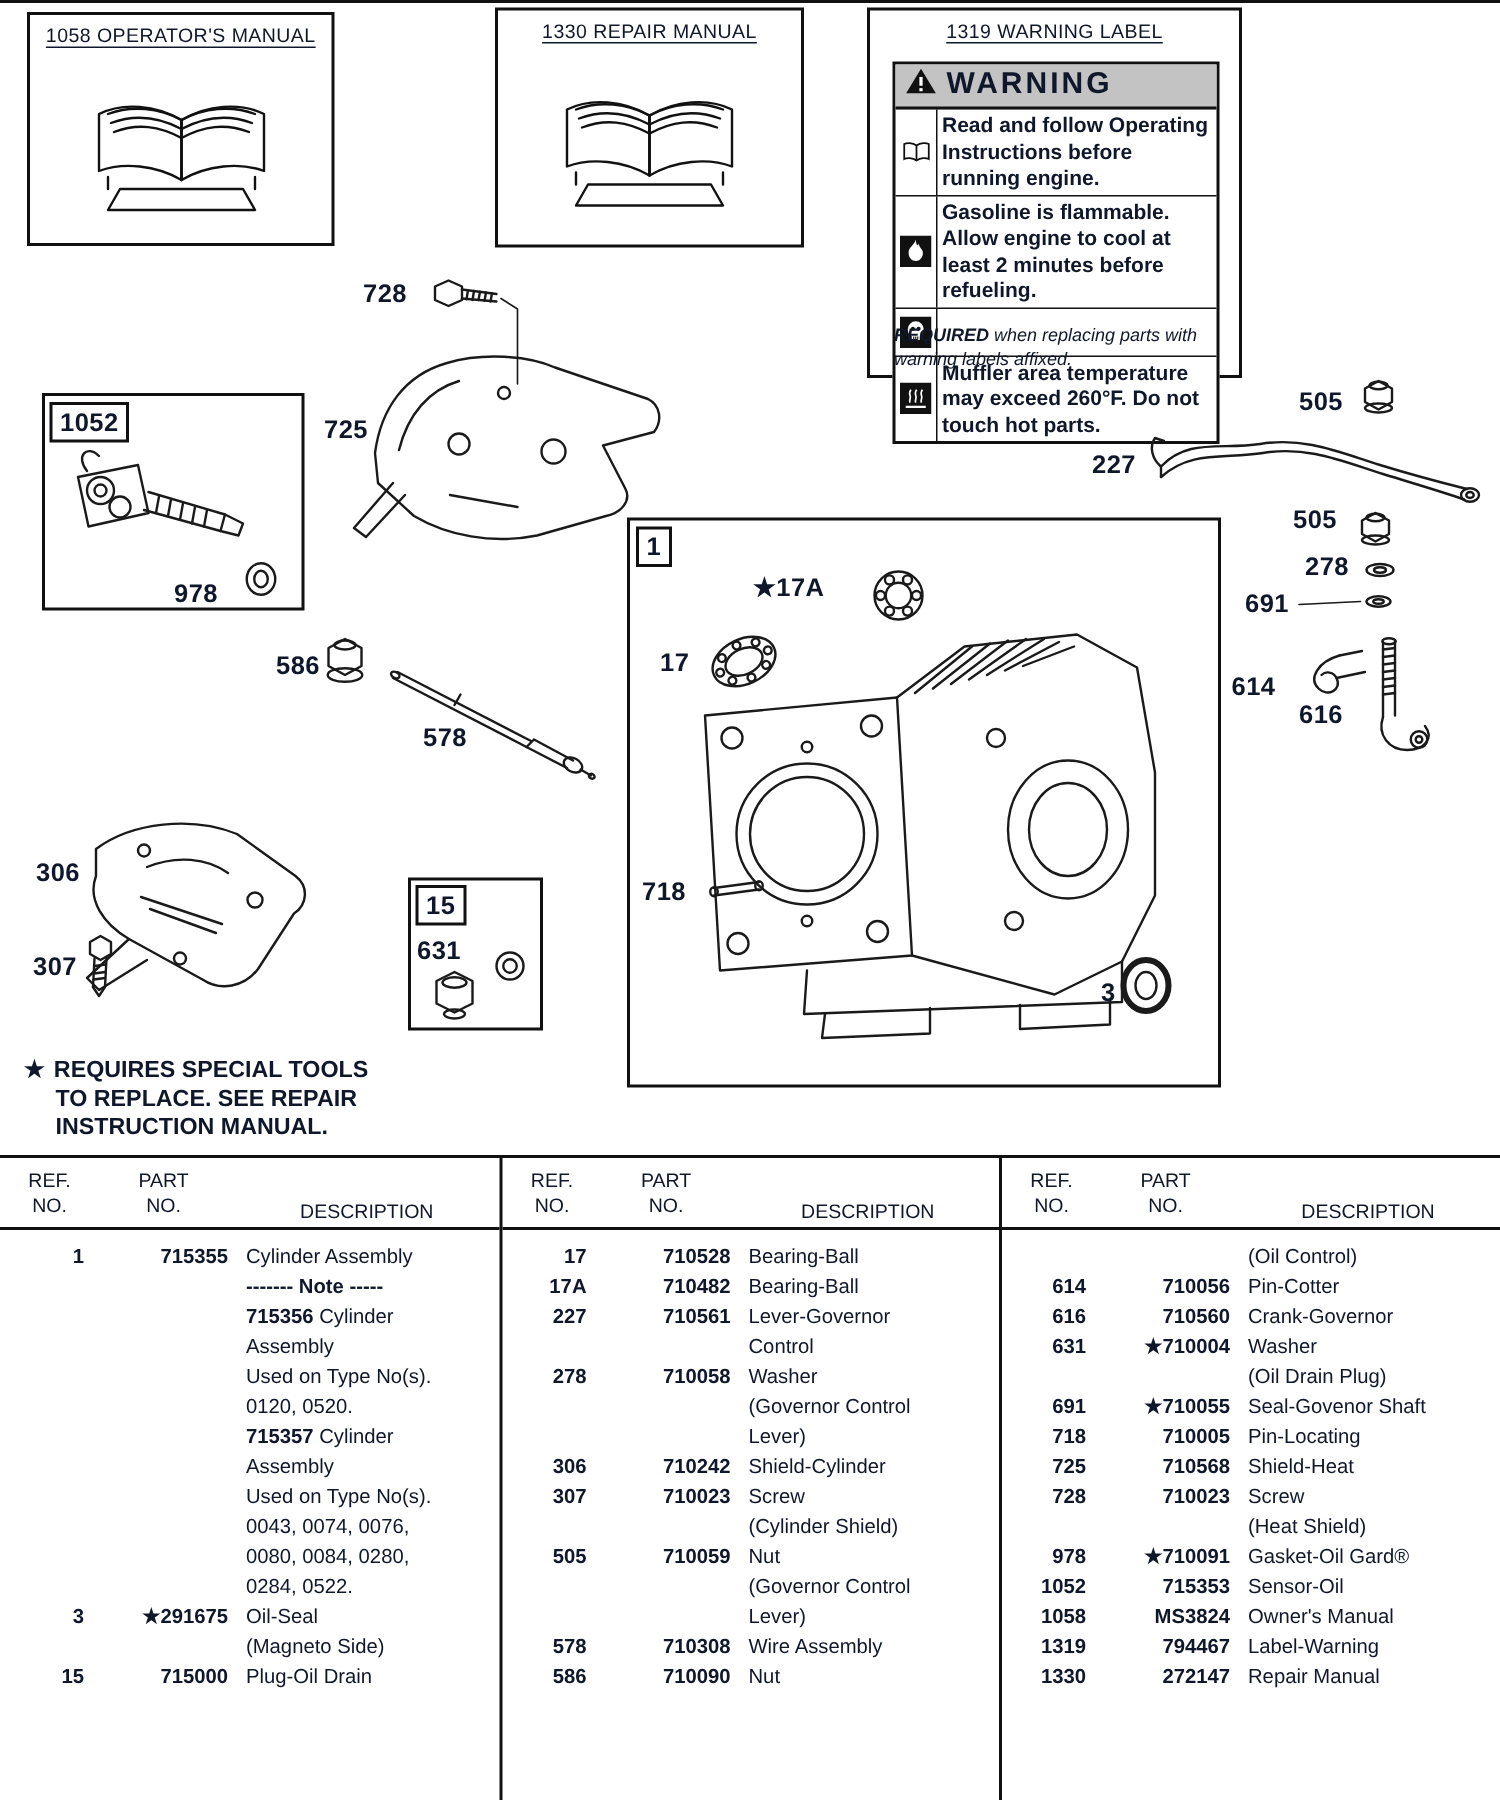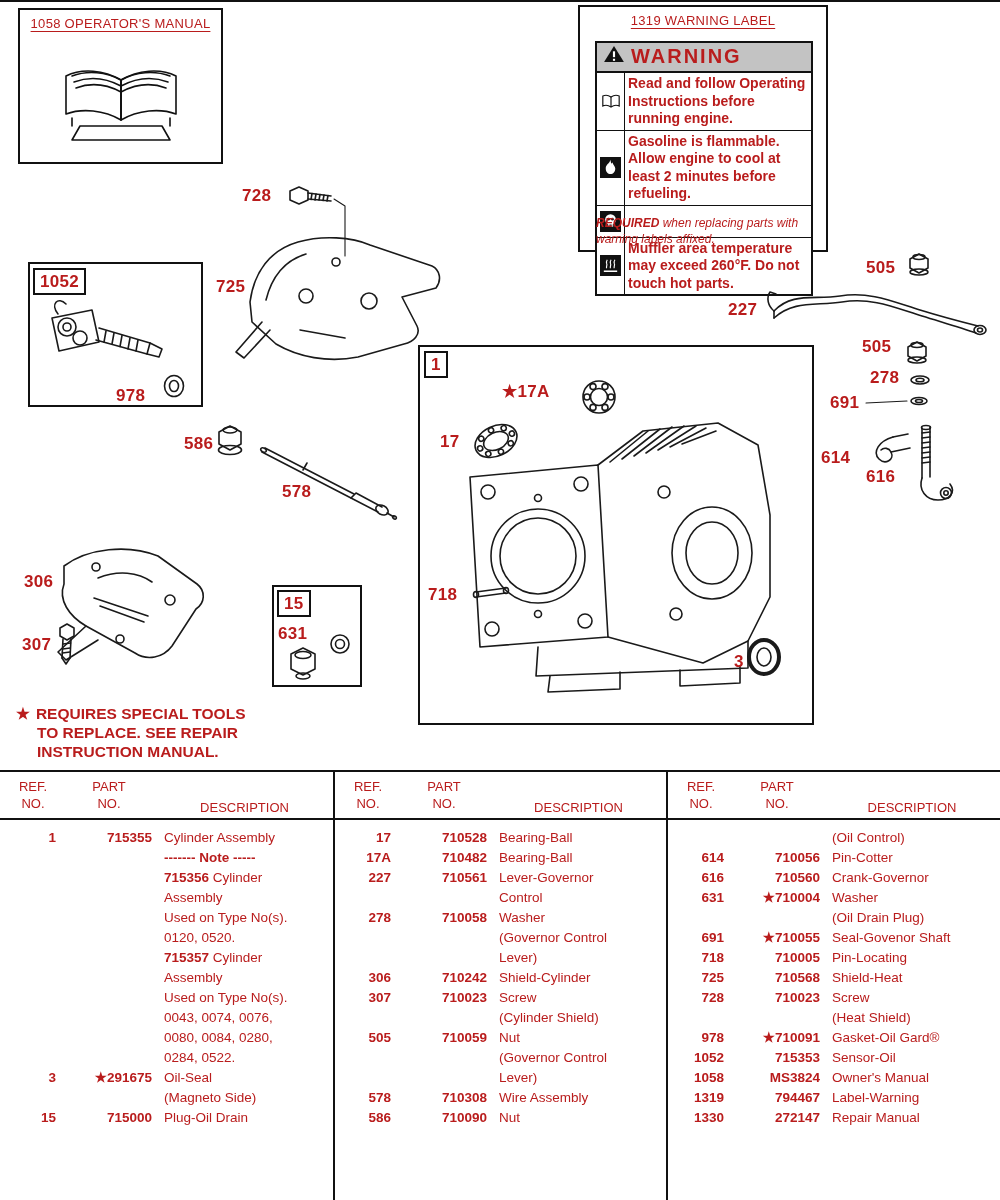--- a/index.html
+++ b/index.html
@@ -1,16 +1,16 @@
 <!DOCTYPE html>
 <html><head>
 <meta charset="utf-8">
 <style>
   html,body{margin:0;padding:0;background:#e8e8e8;}
-  .page{position:relative;width:1000px;height:1200px;background:#fff;color:#b91c1c;
+  .page{position:relative;width:1000px;height:1200px;background:#fff;color:#0f172a;
         font-family:"Liberation Sans",sans-serif;overflow:hidden;text-decoration:underline;}
   .top-rule{position:absolute;left:0;top:0;width:1000px;height:2px;background:#111;}
 
   
   .box{position:absolute;border:2px solid #111;background:#fff;box-sizing:border-box;}
   .opman{left:18px;top:8px;width:205px;height:156px;}
   .repman{left:330px;top:5px;width:206px;height:160px;}
   .warnbox{left:578px;top:5px;width:250px;height:247px;}
   .box-title{text-align:center;font-size:13px;padding-top:6px;letter-spacing:.3px;}
   .box-title span{text-decoration:underline;text-underline-offset:3px;}
@@ -73,20 +73,38 @@
       <path d="M75,44 C60,36 44,34 28,40"></path>
       <path d="M75,50 C60,42 46,40 30,46"></path>
       <path d="M75,38 C90,30 108,28 124,34"></path>
       <path d="M75,44 C90,36 106,34 122,40"></path>
       <path d="M75,50 C90,42 104,40 120,46"></path>
       <path d="M75,38 L75,78"></path>
       <path d="M26,76 L26,84 M124,76 L124,84"></path>
     </svg>
   </div>
 
+  <div class="box repman">
+    <div class="box-title">
+      <span>1330 REPAIR MANUAL</span>
+    </div>
+    <svg class="book" viewBox="0 0 150 105" width="150" height="105" fill="none" stroke="#111" stroke-width="1.6" stroke-linejoin="round" stroke-linecap="round">
+      <path d="M34,84 L116,84 L124,98 L26,98 Z"></path>
+      <path d="M75,78 C58,68 36,66 20,72 L20,34 C36,26 58,28 75,38 Z"></path>
+      <path d="M75,78 C92,68 114,66 130,72 L130,34 C114,26 92,28 75,38 Z"></path>
+      <path d="M75,38 C60,30 42,28 26,34"></path>
+      <path d="M75,44 C60,36 44,34 28,40"></path>
+      <path d="M75,50 C60,42 46,40 30,46"></path>
+      <path d="M75,38 C90,30 108,28 124,34"></path>
+      <path d="M75,44 C90,36 106,34 122,40"></path>
+      <path d="M75,50 C90,42 104,40 120,46"></path>
+      <path d="M75,38 L75,78"></path>
+      <path d="M26,76 L26,84 M124,76 L124,84"></path>
+    </svg>
+  </div>
 
   <div class="box warnbox">
     <div class="box-title">
       <span>1319 WARNING LABEL</span>
     </div>
     <div class="wlabel">
       <div class="whead">
         <svg viewBox="0 0 24 20" width="22" height="18">
           <path d="M12 1 L23 19 L1 19 Z" fill="#111"></path>
           <rect x="10.8" y="7" width="2.4" height="6.5" fill="#fff"></rect>

